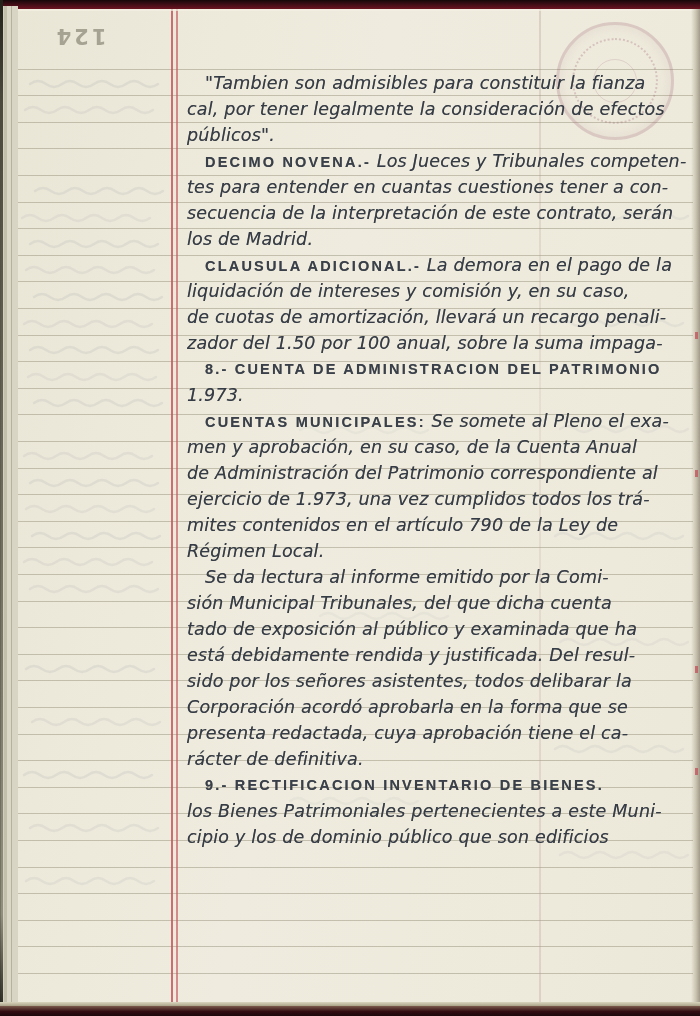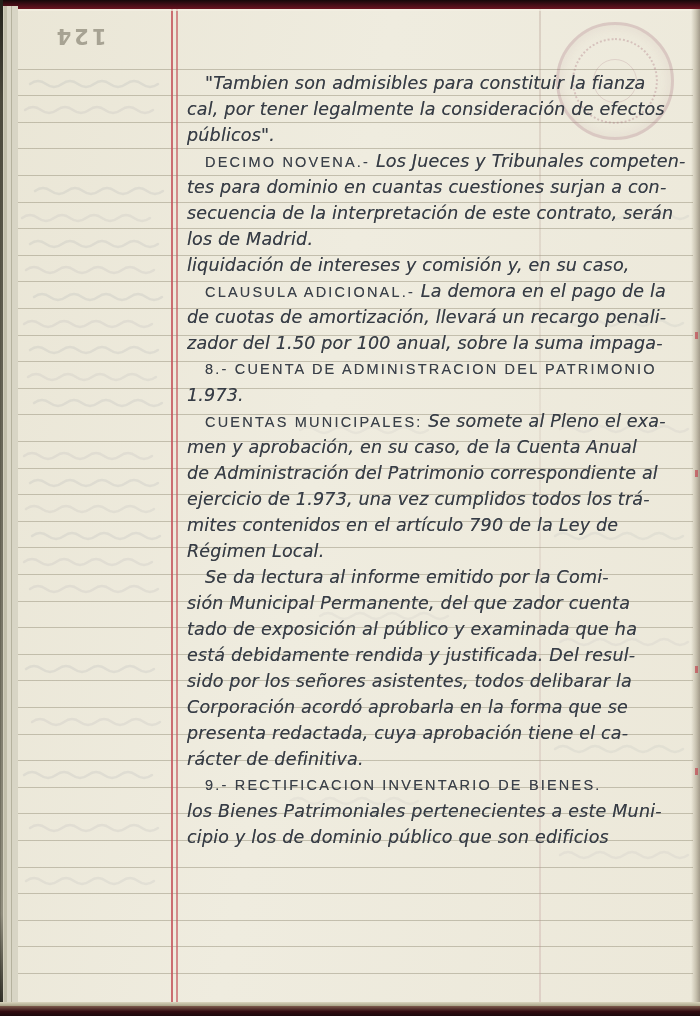--- a/index.html
+++ b/index.html
@@ -39,21 +39,21 @@
     border:1.5px solid rgba(162,104,118,.2); }
   .bleed-num { position:absolute; left:50px; top:24px; width:60px; text-align:center;
     transform:rotate(180deg); color:rgba(130,126,110,.65); font-size:21px; font-weight:bold;
     letter-spacing:3px; filter:blur(.4px); }
   .bleed-svg { position:absolute; inset:0; pointer-events:none; }
   
   .text-col { position:absolute; left:187px; top:70px; width:506px; }
   .line { height:26px; line-height:26px; white-space:nowrap; }
   .line .script { font-style:italic; font-size:17.5px; color:#363c45; letter-spacing:.2px;
     text-shadow:0 0 .5px rgba(44,50,60,.55); font-family:"DejaVu Sans",sans-serif; }
-  .line .head { font-style:normal; font-weight:400; font-size:14.5px; letter-spacing:2.2px;
+  .line .head { font-style:normal; font-weight:700; font-size:14.5px; letter-spacing:2.2px;
     color:#3a4049; font-family:"Liberation Sans",sans-serif; text-shadow:0 0 .4px rgba(44,50,60,.5); }
   .indent { padding-left:18px; }
 </style>
 </head>
 <body>
 
 <div class="photo">
 
   <svg class="bleed-svg" width="700" height="1016" viewBox="0 0 700 1016">
     <defs>
@@ -114,37 +114,37 @@
 
   <div class="stamp"></div>
 
   <div class="bleed-num">124</div>
 
   <div class="text-col">
       <div class="line indent"><span class="script">"Tambien son admisibles para constituir la fianza</span></div>
       <div class="line"><span class="script">cal, por tener legalmente la consideración de efectos</span></div>
       <div class="line"><span class="script">públicos".</span></div>
       <div class="line indent"><span class="head">DECIMO NOVENA.-</span><span class="script"> Los Jueces y Tribunales competen-</span></div>
-      <div class="line"><span class="script">tes para dominio en cuantas cuestiones surjan a con-</span></div>
+      <div class="line"><span class="script">tes para entender en cuantas cuestiones tener a con-</span></div>
       <div class="line"><span class="script">secuencia de la interpretación de este contrato, serán</span></div>
       <div class="line"><span class="script">los de Madrid.</span></div>
+      <div class="line indent"><span class="head">CLAUSULA ADICIONAL.-</span><span class="script"> La demora en el pago de la</span></div>
       <div class="line"><span class="script">liquidación de intereses y comisión y, en su caso,</span></div>
-      <div class="line indent"><span class="head">CLAUSULA ADICIONAL.-</span><span class="script"> La demora en el pago de la</span></div>
       <div class="line"><span class="script">de cuotas de amortización, llevará un recargo penali-</span></div>
       <div class="line"><span class="script">zador del 1.50 por 100 anual, sobre la suma impaga-</span></div>
       <div class="line indent"><span class="head">8.- CUENTA DE ADMINISTRACION DEL PATRIMONIO</span></div>
       <div class="line"><span class="script">1.973.</span></div>
       <div class="line indent"><span class="head">CUENTAS MUNICIPALES:</span><span class="script"> Se somete al Pleno el exa-</span></div>
       <div class="line"><span class="script">men y aprobación, en su caso, de la Cuenta Anual</span></div>
       <div class="line"><span class="script">de Administración del Patrimonio correspondiente al</span></div>
       <div class="line"><span class="script">ejercicio de 1.973, una vez cumplidos todos los trá-</span></div>
       <div class="line"><span class="script">mites contenidos en el artículo 790 de la Ley de</span></div>
       <div class="line"><span class="script">Régimen Local.</span></div>
       <div class="line indent"><span class="script">Se da lectura al informe emitido por la Comi-</span></div>
-      <div class="line"><span class="script">sión Municipal Permanente, del que zador cuenta</span></div>
+      <div class="line"><span class="script">sión Municipal Tribunales, del que dicha cuenta</span></div>
       <div class="line"><span class="script">tado de exposición al público y examinada que ha</span></div>
       <div class="line"><span class="script">está debidamente rendida y justificada. Del resul-</span></div>
       <div class="line"><span class="script">sido por los señores asistentes, todos delibarar la</span></div>
       <div class="line"><span class="script">Corporación acordó aprobarla en la forma que se</span></div>
       <div class="line"><span class="script">presenta redactada, cuya aprobación tiene el ca-</span></div>
       <div class="line"><span class="script">rácter de definitiva.</span></div>
       <div class="line indent"><span class="head">9.- RECTIFICACION INVENTARIO DE BIENES.</span></div>
       <div class="line"><span class="script">los Bienes Patrimoniales pertenecientes a este Muni-</span></div>
       <div class="line"><span class="script">cipio y los de dominio público que son edificios</span></div>
     </div>

